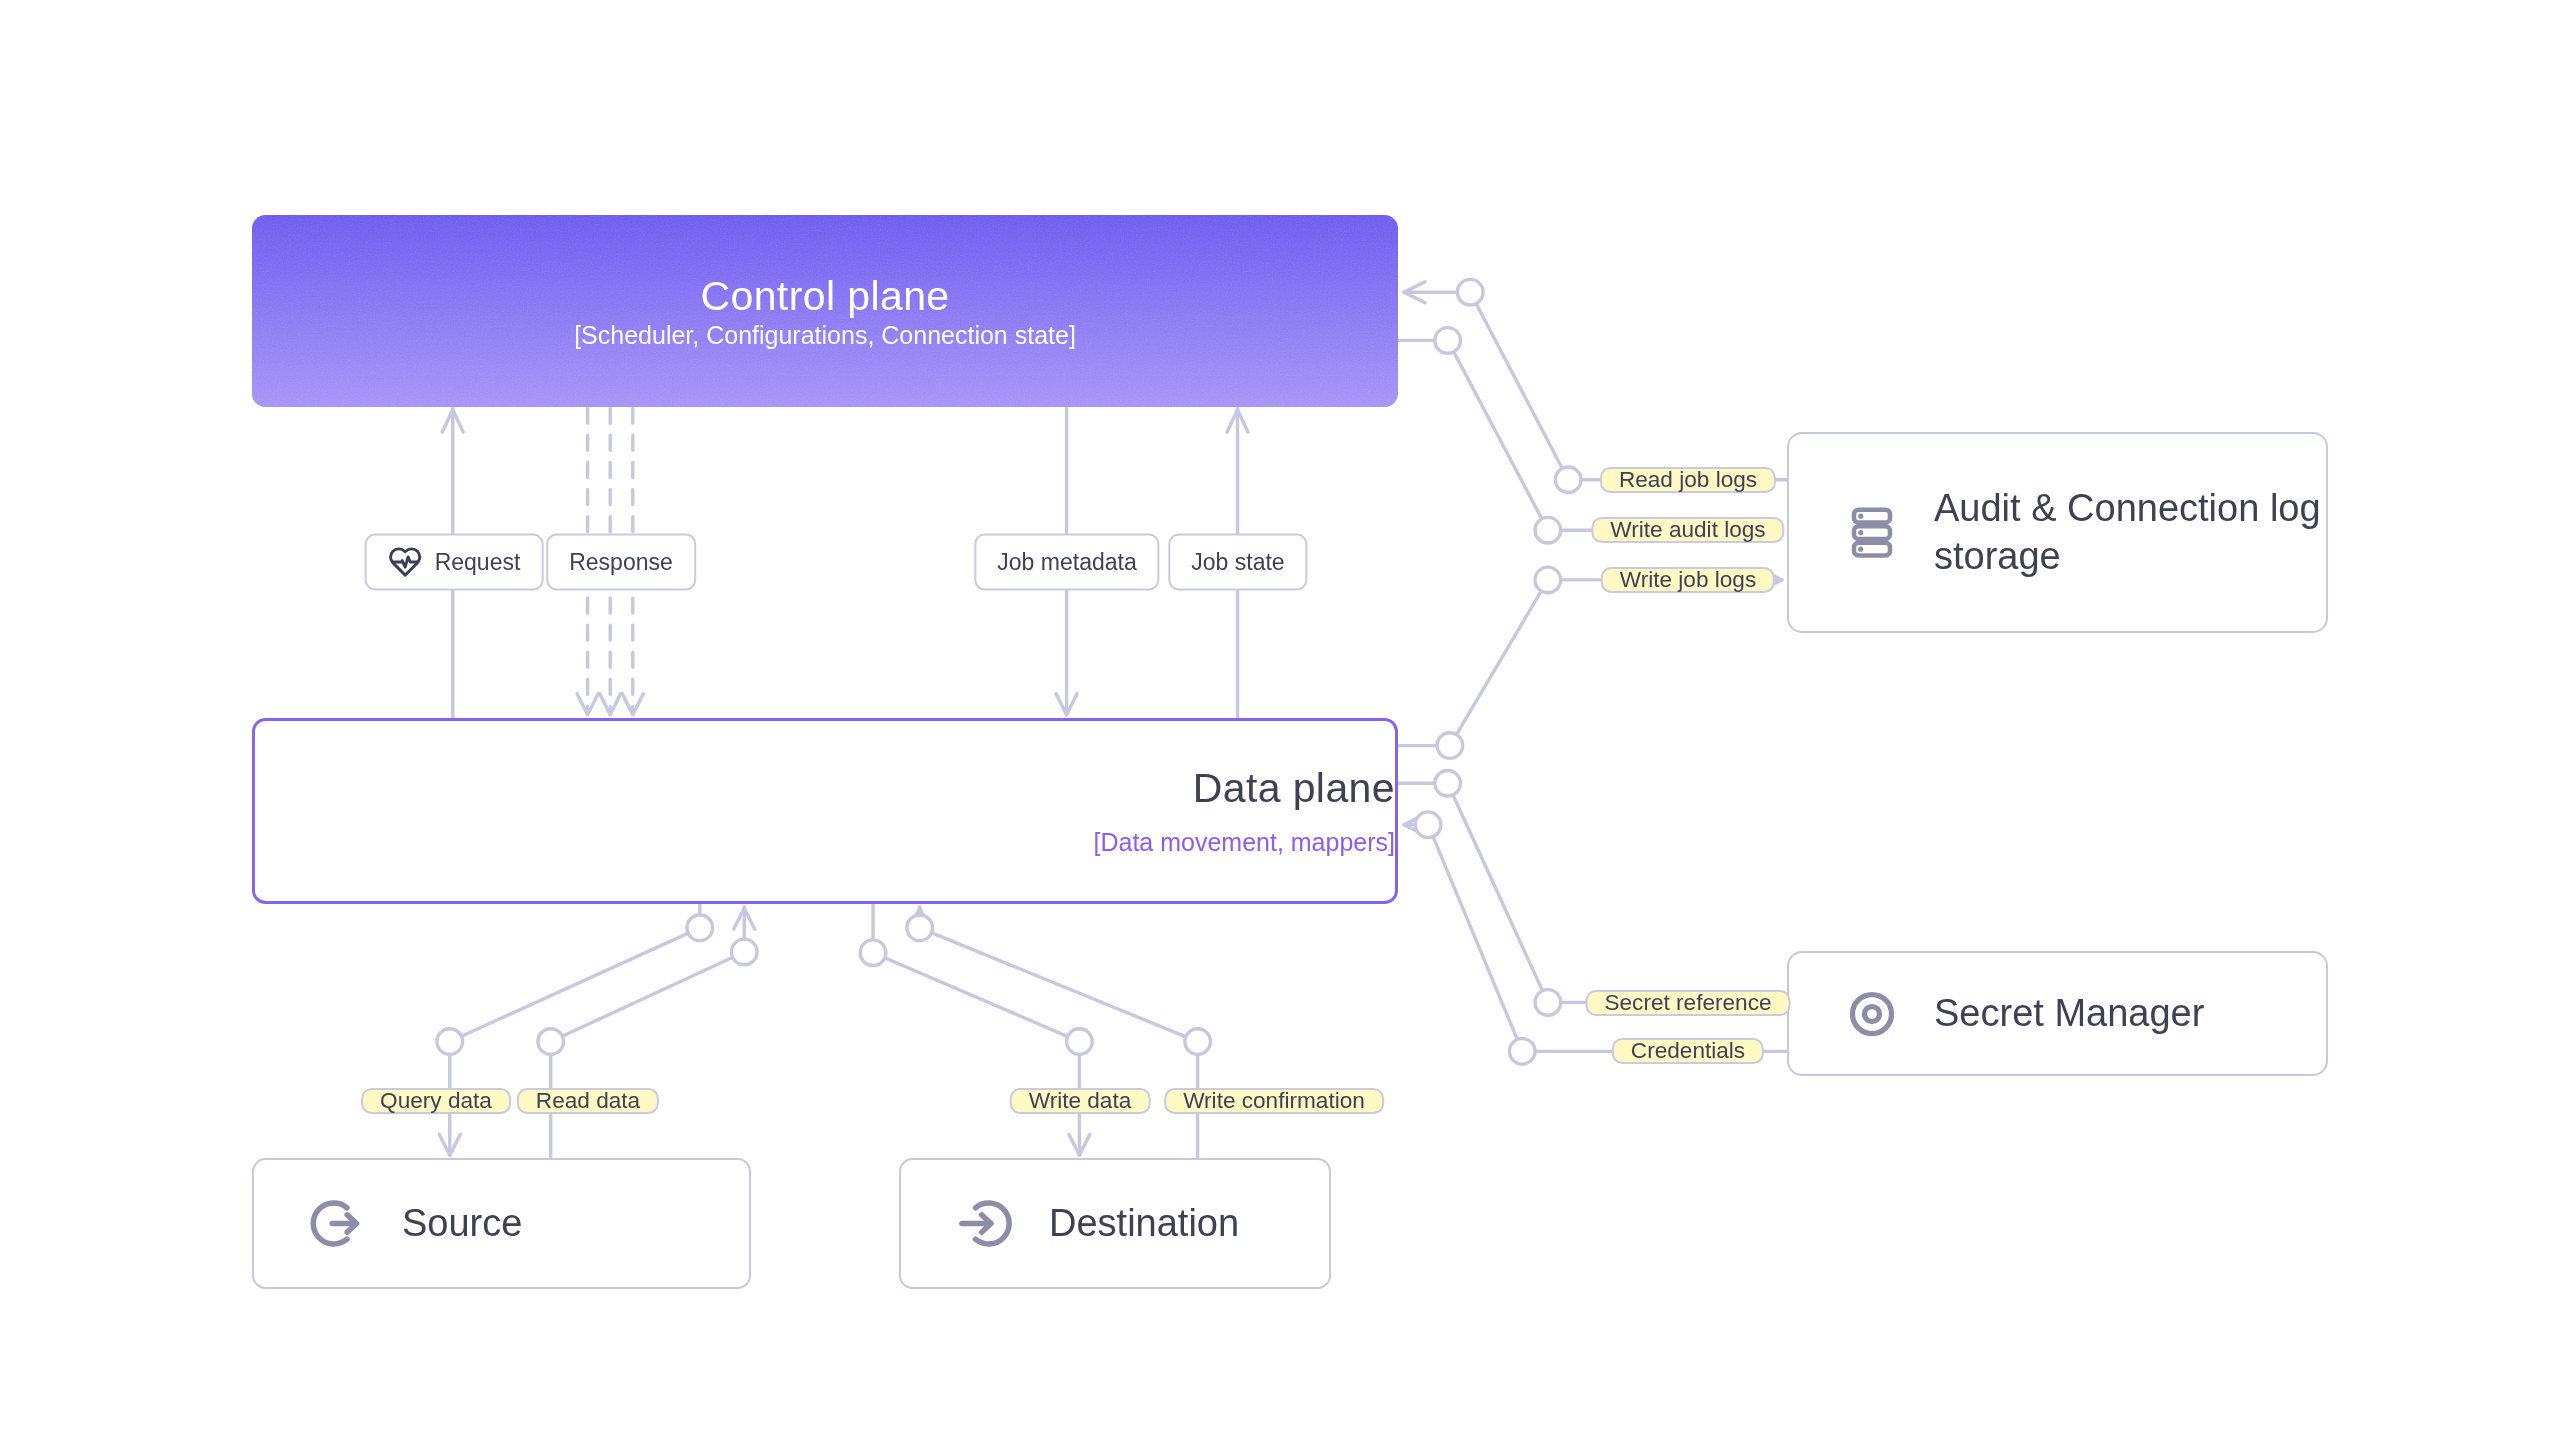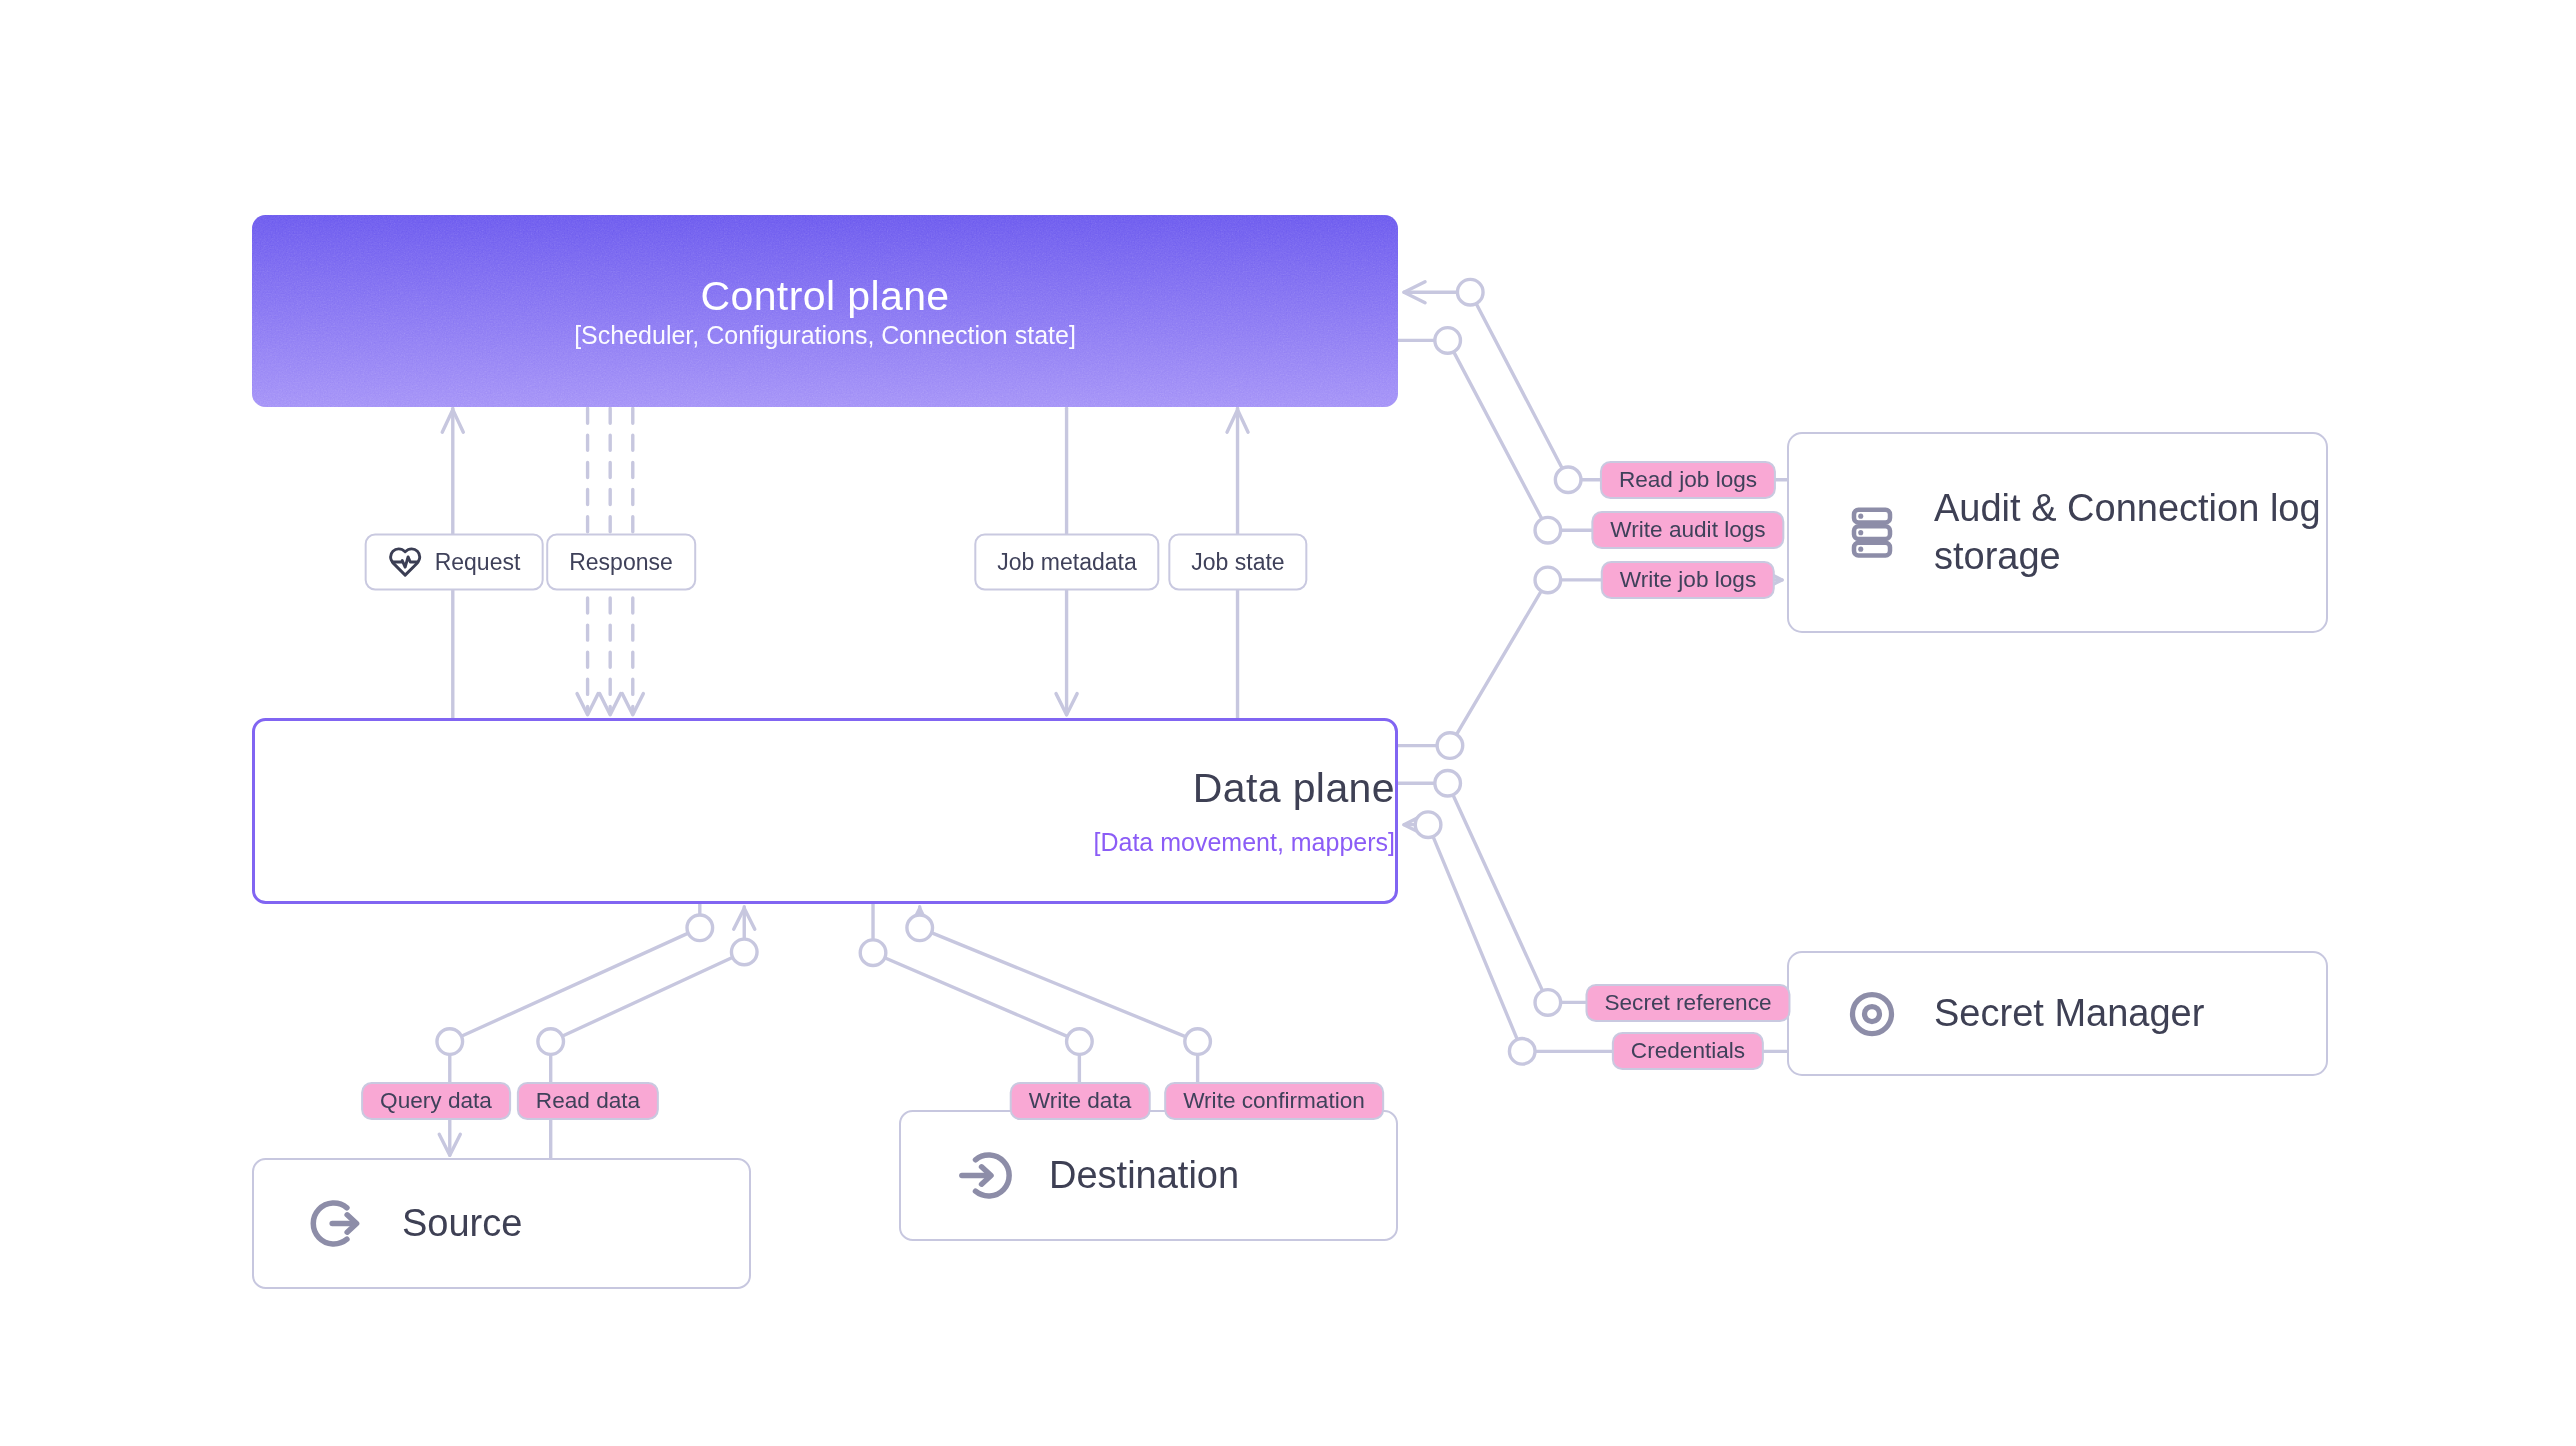--- a/index.html
+++ b/index.html
@@ -16,21 +16,21 @@
   .title-xl{font-size:41px;font-weight:500;color:#ffffff;letter-spacing:0.4px;z-index:1;}
   .sub{font-size:25px;font-weight:400;color:rgba(255,255,255,.96);z-index:1;}
   .title-xl--dark{color:#3e4054;}
   .sub--dark{color:#8b5cf6;}
   .node-title{font-size:38px;font-weight:500;color:#3e4054;line-height:1.26;}
   .node--audit .node-title{width:392px;}
   .pill{position:absolute;transform:translate(-50%,-50%);z-index:3;display:flex;align-items:center;
         justify-content:center;box-sizing:border-box;white-space:nowrap;}
   .pill--white{background:#ffffff;border:2.3px solid #c9c9e0;border-radius:10.5px;height:57px;
                padding:0 21px;font-size:23px;color:#3f415a;gap:12px;}
-  .pill--lav{background:#f9a8d4;border:2.3px solid #c9c9e0;border-radius:10.5px;height:38px;
+  .pill--lav{background:#fef9c3;border:2.3px solid #c9c9e0;border-radius:10.5px;height:26px;
              padding:0 17px;font-size:22.6px;color:#3f415a;}
   .icn{display:block;flex:0 0 auto;}
 </style>
 </head>
 <body>
 
 <div class="stage">
 
   <svg class="wires" width="2576" height="1446" viewBox="0 0 3420 1920">
     <g stroke="#c7c7df" stroke-width="4.5" fill="none" stroke-linecap="round" stroke-linejoin="round">
@@ -124,21 +124,21 @@
     <svg class="icn" width="63" height="63" viewBox="0 0 80 80">
       <g stroke="#8d8da8" stroke-width="7" fill="none" stroke-linecap="round" stroke-linejoin="round">
         <path d="M50.7,20.1 A26,26 0 1 0 50.7,59.9"></path>
         <path d="M32,40 H60"></path>
           <path d="M51,29 L63,40 L51,51"></path>
       </g>
     </svg>
     <div class="node-title">Source</div>
   </div>
 
-  <div class="node node--plain" style="left:899px;top:1110px;width:499px;height:131px;">
+  <div class="node node--plain" style="left:899px;top:1158px;width:432px;height:131px;">
     <svg class="icn" width="63" height="63" viewBox="0 0 80 80">
       <g stroke="#8d8da8" stroke-width="7" fill="none" stroke-linecap="round" stroke-linejoin="round">
         <path d="M27.3,20.1 A26,26 0 1 1 27.3,59.9"></path>
         <path d="M10,40 H44"></path>
           <path d="M35,29 L47,40 L35,51"></path>
       </g>
     </svg>
     <div class="node-title">Destination</div>
   </div>
 

